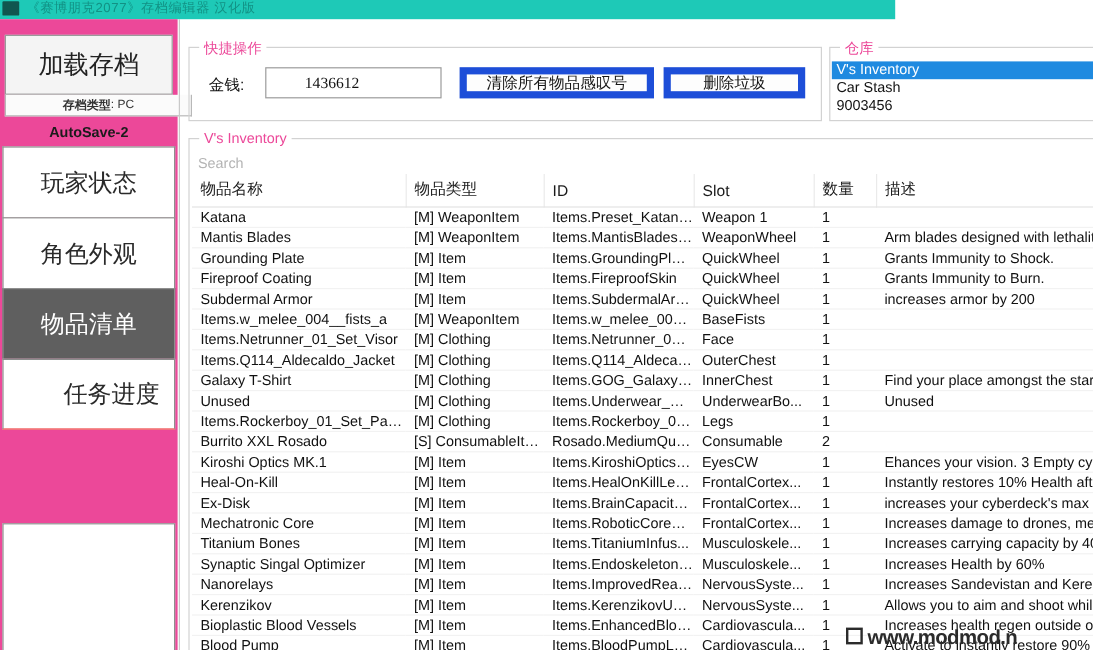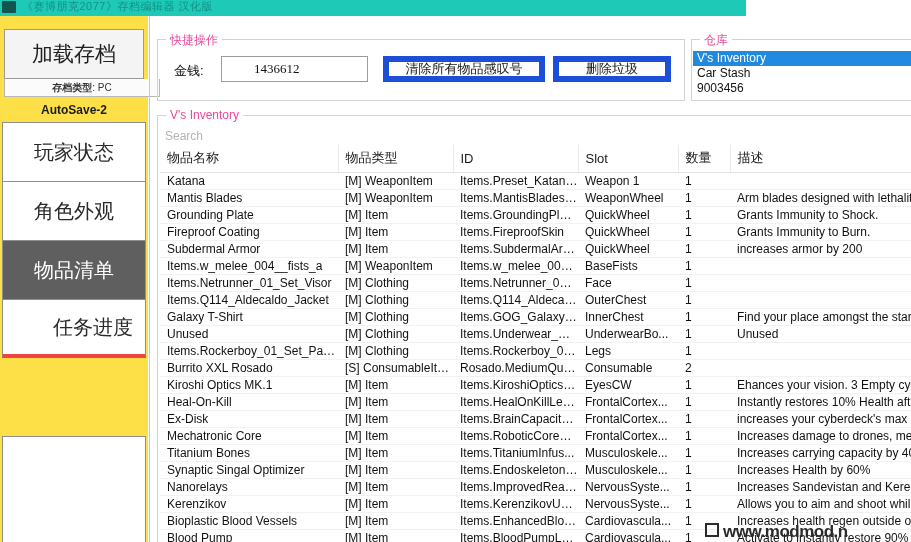--- a/index.html
+++ b/index.html
@@ -26,21 +26,21 @@
     opacity: .75; letter-spacing: .5px;
   }
   .banner-mark {
     position: absolute; left: 2px; top: 1px; width: 14px; height: 12px;
     background: #10564f; border-radius: 1px;
   }
 
   
   .sidebar {
     position: absolute; left: 0; top: 16px; width: 148px; height: 526px;
-    background: #fde047;
+    background: #ec4899;
   }
   .side-load {
     position: absolute; left: 4px; top: 13px; width: 140px; height: 50px;
     background: #f4f4f4; border: 1px solid #9a9a9a;
     display: flex; align-items: center; justify-content: center;
     font-size: 21px; color: #222;
   }
   .side-savetype {
     position: absolute; left: 4px; top: 63px; width: 156px; height: 18px;
     background: #fbfbfb; border: 1px solid #b8b8b8; border-top: none;
@@ -53,21 +53,21 @@
     display: flex; align-items: center; justify-content: center;
     font-size: 12px; font-weight: bold; color: #1b1b1b;
   }
   .nav { position: absolute; left: 2px; top: 106px; width: 144px; }
   .nav-item {
     height: 59px; border: 1px solid #8e8e8e; border-bottom: none;
     display: flex; align-items: center; justify-content: center;
     font-size: 20px; color: #2a2a2a; background: #ffffff;
     cursor: pointer;
   }
-  .nav-item:last-child { border-bottom: 4px solid #ef4444; padding-left: 38px; }
+  .nav-item:last-child { border-bottom: 1px solid #ef4444; padding-left: 38px; }
   .nav-item.active { background: #5f5f5f; color: #ffffff; }
   .nav-tail {
     position: absolute; left: 2px; top: 420px; width: 144px; height: 120px;
     border: 1px solid #8e8e8e; background: #fff;
   }
 
   
   .v-sep {
     position: absolute; left: 149px; top: 16px; width: 1px; height: 526px;
     background: #c9c9c9;

